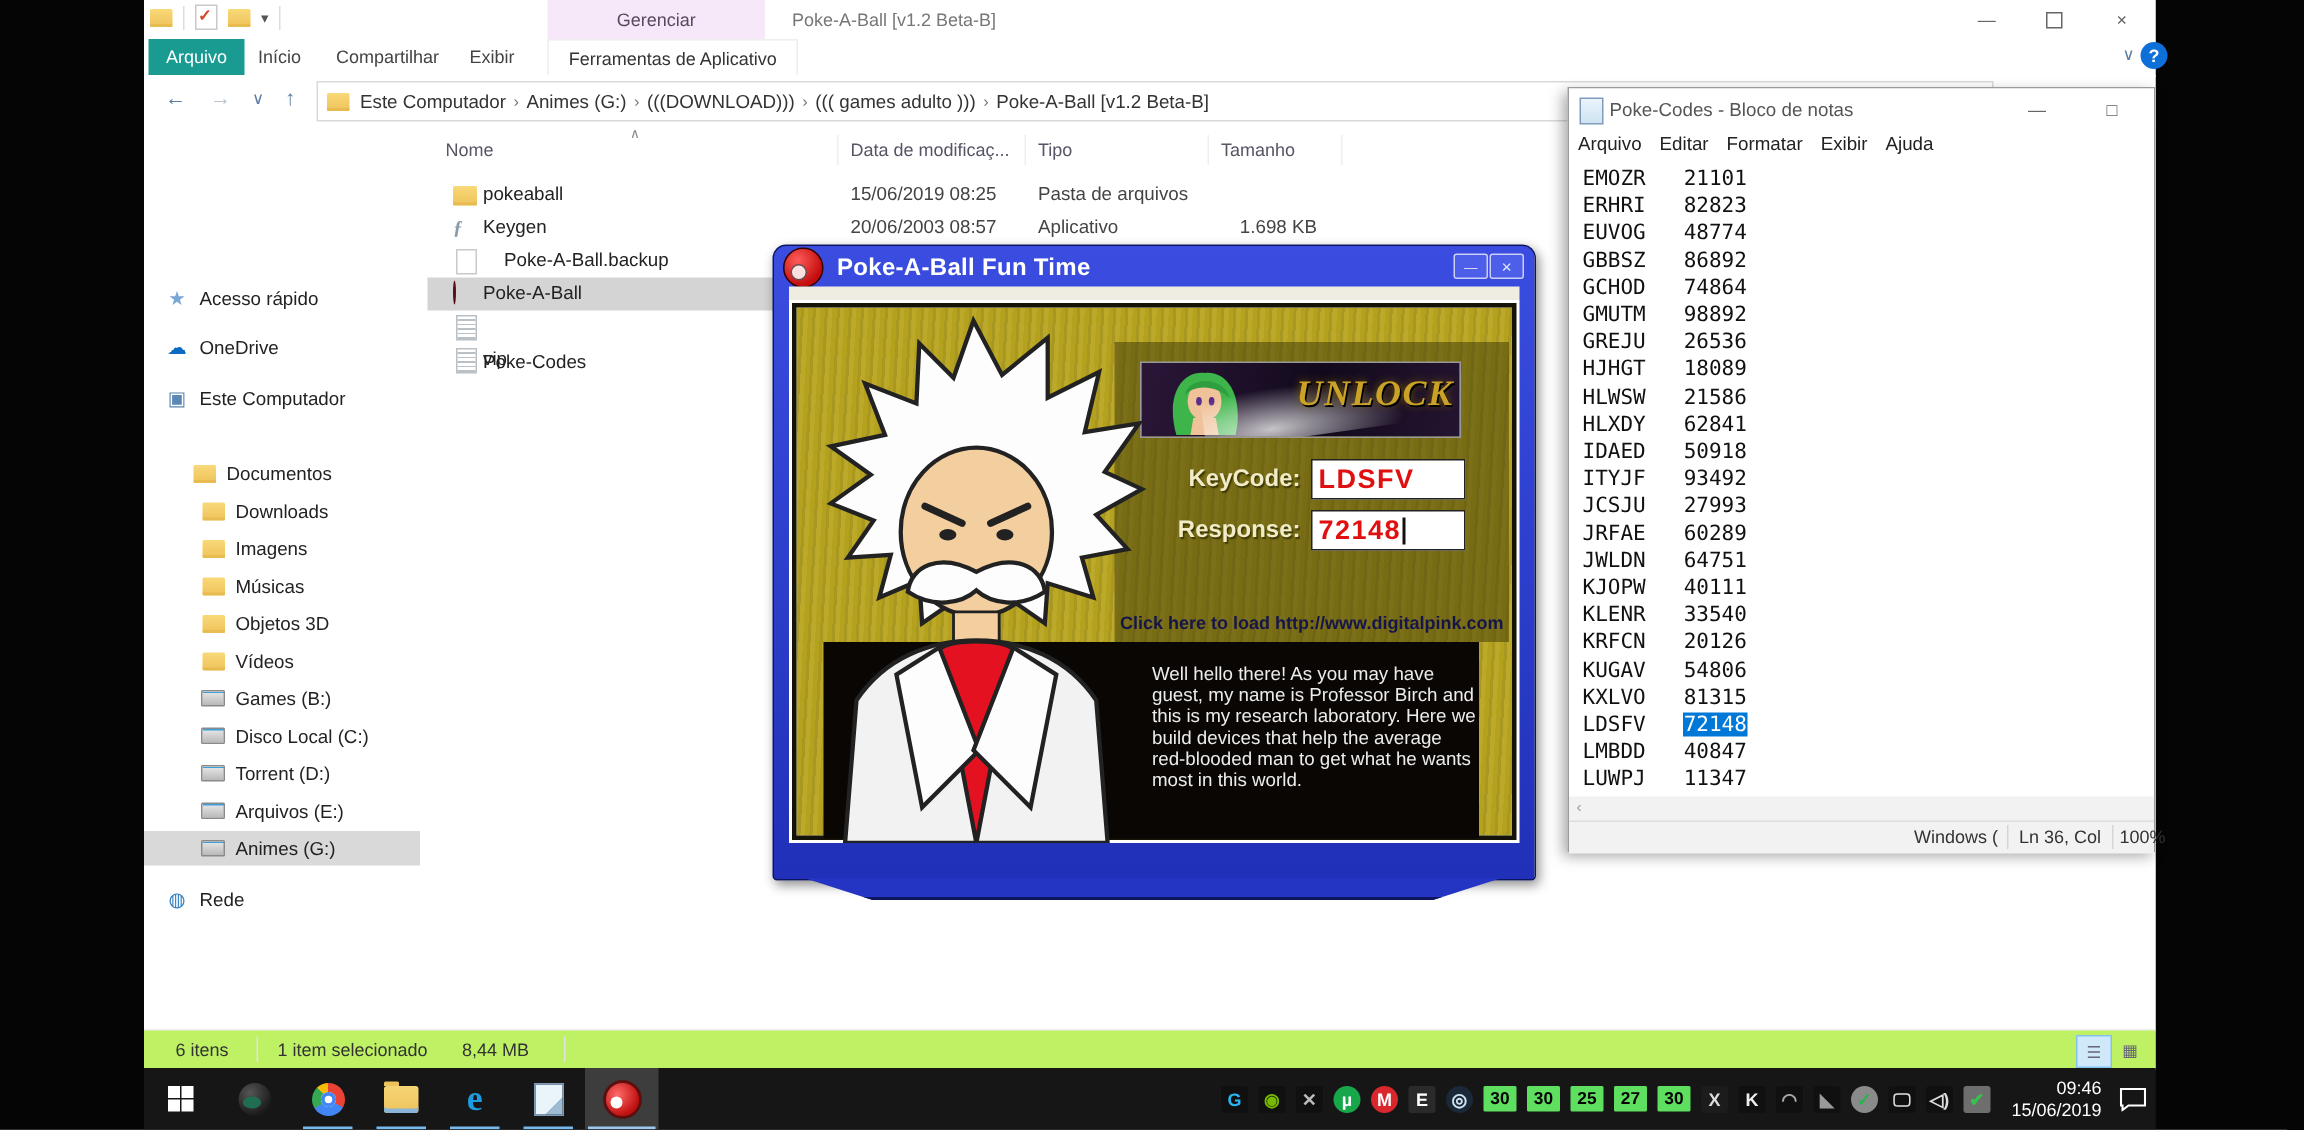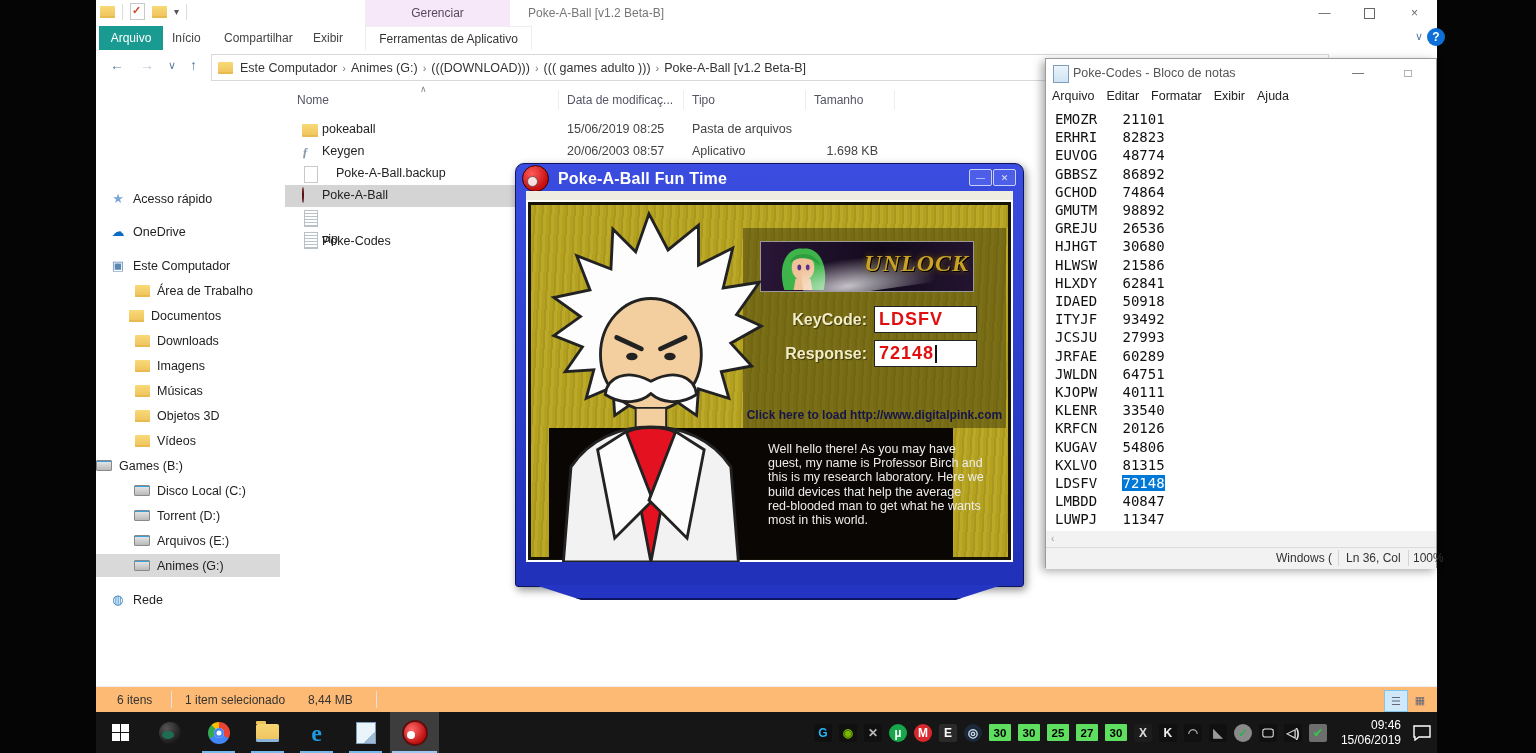--- a/index.html
+++ b/index.html
@@ -44,21 +44,21 @@
   .fl-vline{position:absolute;top:2px;width:1px;height:20px;background:#eee;}
   .fl-row{position:absolute;left:0;width:640px;height:22px;font-size:12.5px;color:#222;}
   .fl-row .cell{position:absolute;top:3px;white-space:nowrap;}
   .fl-row.sel .rowbg{position:absolute;left:5px;top:0;width:275px;height:22px;background:#d4d4d4;}
   .fi{position:absolute;left:22px;top:3px;width:16px;height:16px;}
   .fi-folder{background:linear-gradient(#f9d978,#eec25a);border-radius:1px;height:13px;margin-top:2px;box-shadow:0 -2px 0 0 #e8bb50 inset,-4px -11px 0 -8px #e8bb50;}
   .fi-app{color:#8a9aa8;font-style:italic;font-weight:bold;font-size:13px;font-family:"Liberation Serif",serif;}
   .fi-blank{background:#fff;border:1px solid #c9c9c9;width:12px;height:15px;margin-left:2px;}
   .fi-text{background:repeating-linear-gradient(#fff,#fff 2px,#b9c0c6 2px,#b9c0c6 3px);border:1px solid #b9c0c6;width:12px;height:15px;margin-left:2px;}
   .fi-pokeball{width:15px;height:15px;border-radius:50%;border:1.5px solid #5a1010;background:linear-gradient(160deg,#e33 55%,#fff 55%);position:relative;}
-  .exp-status{position:absolute;left:0;top:686px;width:1341px;height:26px;background:#fdba74;border-top:1px solid #eee;font-size:12px;color:#333;}
+  .exp-status{position:absolute;left:0;top:686px;width:1341px;height:26px;background:#bef264;border-top:1px solid #eee;font-size:12px;color:#333;}
   .exp-status .seg{position:absolute;top:6px;}
   .st-sep{position:absolute;top:4px;width:1px;height:17px;background:#e2e2e2;}
   .view-btn{position:absolute;top:3px;width:22px;height:20px;display:flex;align-items:center;justify-content:center;font-size:11px;color:#667;}
   .view-btn.on{background:#cfe8fa;border:1px solid #84c3ea;}
 
   
   .dlg{position:absolute;left:419px;top:163px;width:507px;height:422px;background:linear-gradient(#3a4de0,#2030b8);
        border-radius:9px 9px 3px 3px;border:1px solid #0d1560;box-shadow:2px 3px 8px rgba(0,0,0,.45);}
   .dlg-title{position:absolute;left:42px;top:6px;color:#fff;font-weight:bold;font-size:16px;letter-spacing:.2px;}
   .dlg-ball{position:absolute;left:6px;top:1px;width:25px;height:25px;border-radius:50%;
@@ -75,21 +75,21 @@
   .banner{position:absolute;left:17px;top:13px;width:212px;height:49px;border:1px solid #999;
           background:linear-gradient(100deg,#2b1638 0%,#120a1c 55%,#241430 100%);overflow:hidden;}
   .banner .swoosh{position:absolute;left:40px;top:8px;width:150px;height:40px;background:radial-gradient(ellipse at 30% 80%,rgba(255,255,255,.75),rgba(255,255,255,0) 60%);transform:rotate(-8deg);}
   .banner .unlock{position:absolute;right:4px;top:8px;font-family:"Liberation Serif",serif;font-style:italic;font-weight:bold;
           font-size:24px;color:#c9a227;text-shadow:1px 1px 0 #000,0 0 6px #7a5c00;letter-spacing:1px;}
   .kv-label{position:absolute;color:#f2ebc7;font-weight:bold;font-size:16px;text-shadow:1px 1px 1px #3a3500;text-align:right;width:120px;}
   .kv-input{position:absolute;left:131px;width:97px;height:25px;background:#fff;border:1px solid #222;
             color:#e01010;font-weight:bold;font-size:18px;padding-left:4px;display:flex;align-items:center;letter-spacing:1px;}
   .caret{display:inline-block;width:1.5px;height:18px;background:#111;margin-left:1px;}
   .dlg-link{position:absolute;left:0;top:180px;width:263px;text-align:center;color:#15154a;font-weight:bold;font-size:12px;}
-  .speech{position:absolute;left:18px;top:223px;width:404px;height:131px;background:#0a0604;}
+  .speech{position:absolute;left:18px;top:223px;width:437px;height:131px;background:#0a0604;}
   .speech-text{position:absolute;left:219px;top:14px;width:218px;color:#ececec;font-size:12.5px;line-height:14.2px;}
   .prof{position:absolute;left:2px;top:5px;width:232px;height:352px;}
   .dlg-stand{position:absolute;left:439px;top:585px;width:467px;height:13px;background:#2435c4;border-bottom:2px solid #0d1560;
              clip-path:polygon(0 0,100% 0,90% 100%,10% 100%);}
 
   
   .notepad{position:absolute;left:949px;top:58px;width:392px;height:510px;background:#fff;border:1px solid #9b9b9b;
            box-shadow:-3px 3px 9px rgba(0,0,0,.35);box-sizing:border-box;}
   .np-title{position:absolute;left:0;top:0;width:100%;height:28px;background:#fff;}
   .np-ic{position:absolute;left:7px;top:6px;width:14px;height:16px;background:linear-gradient(#eaf4fb,#cfe3f2);border:1px solid #7f9dbb;}
@@ -194,63 +194,57 @@
             <span>Acesso rápido</span>
           </div>
           <div class="side-item" style="top: 136px; padding-left: 14px;">
             <span class="side-ic" style="color: rgb(11, 107, 194);">☁</span>
             <span>OneDrive</span>
           </div>
           <div class="side-item" style="top: 170px; padding-left: 14px;">
             <span class="side-ic" style="color: rgb(91, 135, 181);">▣</span>
             <span>Este Computador</span>
           </div>
-          <div class="side-item" style="top: 195px; padding-left: 38px;">
+          <div class="side-item" style="top: 220px; padding-left: 32px;">
             <span class="side-ic">
               <span class="ic-folder-s"></span>
             </span>
-            <span>Área de Trabalho</span>
-          </div>
-          <div class="side-item" style="top: 220px; padding-left: 32px;">
+            <span>Documentos</span>
+          </div>
+          <div class="side-item" style="top: 270px; padding-left: 38px;">
             <span class="side-ic">
               <span class="ic-folder-s"></span>
             </span>
-            <span>Documentos</span>
-          </div>
-          <div class="side-item" style="top: 270px; padding-left: 38px;">
+            <span>Imagens</span>
+          </div>
+          <div class="side-item" style="top: 245px; padding-left: 38px;">
             <span class="side-ic">
               <span class="ic-folder-s"></span>
             </span>
-            <span>Imagens</span>
-          </div>
-          <div class="side-item" style="top: 245px; padding-left: 38px;">
+            <span>Downloads</span>
+          </div>
+          <div class="side-item" style="top: 295px; padding-left: 38px;">
             <span class="side-ic">
               <span class="ic-folder-s"></span>
             </span>
-            <span>Downloads</span>
-          </div>
-          <div class="side-item" style="top: 295px; padding-left: 38px;">
+            <span>Músicas</span>
+          </div>
+          <div class="side-item" style="top: 320px; padding-left: 38px;">
             <span class="side-ic">
               <span class="ic-folder-s"></span>
             </span>
-            <span>Músicas</span>
-          </div>
-          <div class="side-item" style="top: 320px; padding-left: 38px;">
+            <span>Objetos 3D</span>
+          </div>
+          <div class="side-item" style="top: 345px; padding-left: 38px;">
             <span class="side-ic">
               <span class="ic-folder-s"></span>
             </span>
-            <span>Objetos 3D</span>
-          </div>
-          <div class="side-item" style="top: 345px; padding-left: 38px;">
-            <span class="side-ic">
-              <span class="ic-folder-s"></span>
-            </span>
             <span>Vídeos</span>
           </div>
-          <div class="side-item" style="top: 370px; ">
+          <div class="side-item" style="top: 370px; padding-left: 38px;">
             <span class="side-ic">
               <span style="width:15px;height:9px;background:linear-gradient(#e8e8e8,#b9b9b9);border:1px solid #8a8a8a;border-radius:1px;box-shadow:0 2px 0 -1px #39a0dc inset;"></span>
             </span>
             <span>Games (B:)</span>
           </div>
           <div class="side-item" style="top: 395px; padding-left: 38px;">
             <span class="side-ic">
               <span style="width:15px;height:9px;background:linear-gradient(#e8e8e8,#b9b9b9);border:1px solid #8a8a8a;border-radius:1px;box-shadow:0 2px 0 -1px #39a0dc inset;"></span>
             </span>
             <span>Disco Local (C:)</span>
@@ -409,21 +403,21 @@
           <span>Ajuda</span>
         </div>
     <div class="np-text" id="np-text">
           <div class="np-line" style="top: 4px;"><span>EMOZR</span><span>&nbsp;&nbsp;&nbsp;</span><span class="val">21101</span></div>
           <div class="np-line" style="top: 22.2px;"><span>ERHRI</span><span>&nbsp;&nbsp;&nbsp;</span><span class="val">82823</span></div>
           <div class="np-line" style="top: 40.4px;"><span>EUVOG</span><span>&nbsp;&nbsp;&nbsp;</span><span class="val">48774</span></div>
           <div class="np-line" style="top: 58.6px;"><span>GBBSZ</span><span>&nbsp;&nbsp;&nbsp;</span><span class="val">86892</span></div>
           <div class="np-line" style="top: 76.8px;"><span>GCHOD</span><span>&nbsp;&nbsp;&nbsp;</span><span class="val">74864</span></div>
           <div class="np-line" style="top: 95px;"><span>GMUTM</span><span>&nbsp;&nbsp;&nbsp;</span><span class="val">98892</span></div>
           <div class="np-line" style="top: 113.2px;"><span>GREJU</span><span>&nbsp;&nbsp;&nbsp;</span><span class="val">26536</span></div>
-          <div class="np-line" style="top: 131.4px;"><span>HJHGT</span><span>&nbsp;&nbsp;&nbsp;</span><span class="val">30680</span></div>
+          <div class="np-line" style="top: 131.4px;"><span>HJHGT</span><span>&nbsp;&nbsp;&nbsp;</span><span class="val">18089</span></div>
           <div class="np-line" style="top: 149.6px;"><span>HLWSW</span><span>&nbsp;&nbsp;&nbsp;</span><span class="val">21586</span></div>
           <div class="np-line" style="top: 167.8px;"><span>HLXDY</span><span>&nbsp;&nbsp;&nbsp;</span><span class="val">62841</span></div>
           <div class="np-line" style="top: 186px;"><span>IDAED</span><span>&nbsp;&nbsp;&nbsp;</span><span class="val">50918</span></div>
           <div class="np-line" style="top: 204.2px;"><span>ITYJF</span><span>&nbsp;&nbsp;&nbsp;</span><span class="val">93492</span></div>
           <div class="np-line" style="top: 222.4px;"><span>JCSJU</span><span>&nbsp;&nbsp;&nbsp;</span><span class="val">27993</span></div>
           <div class="np-line" style="top: 240.6px;"><span>JRFAE</span><span>&nbsp;&nbsp;&nbsp;</span><span class="val">60289</span></div>
           <div class="np-line" style="top: 258.8px;"><span>JWLDN</span><span>&nbsp;&nbsp;&nbsp;</span><span class="val">64751</span></div>
           <div class="np-line" style="top: 277px;"><span>KJOPW</span><span>&nbsp;&nbsp;&nbsp;</span><span class="val">40111</span></div>
           <div class="np-line" style="top: 295.2px;"><span>KLENR</span><span>&nbsp;&nbsp;&nbsp;</span><span class="val">33540</span></div>
           <div class="np-line" style="top: 313.4px;"><span>KRFCN</span><span>&nbsp;&nbsp;&nbsp;</span><span class="val">20126</span></div>

